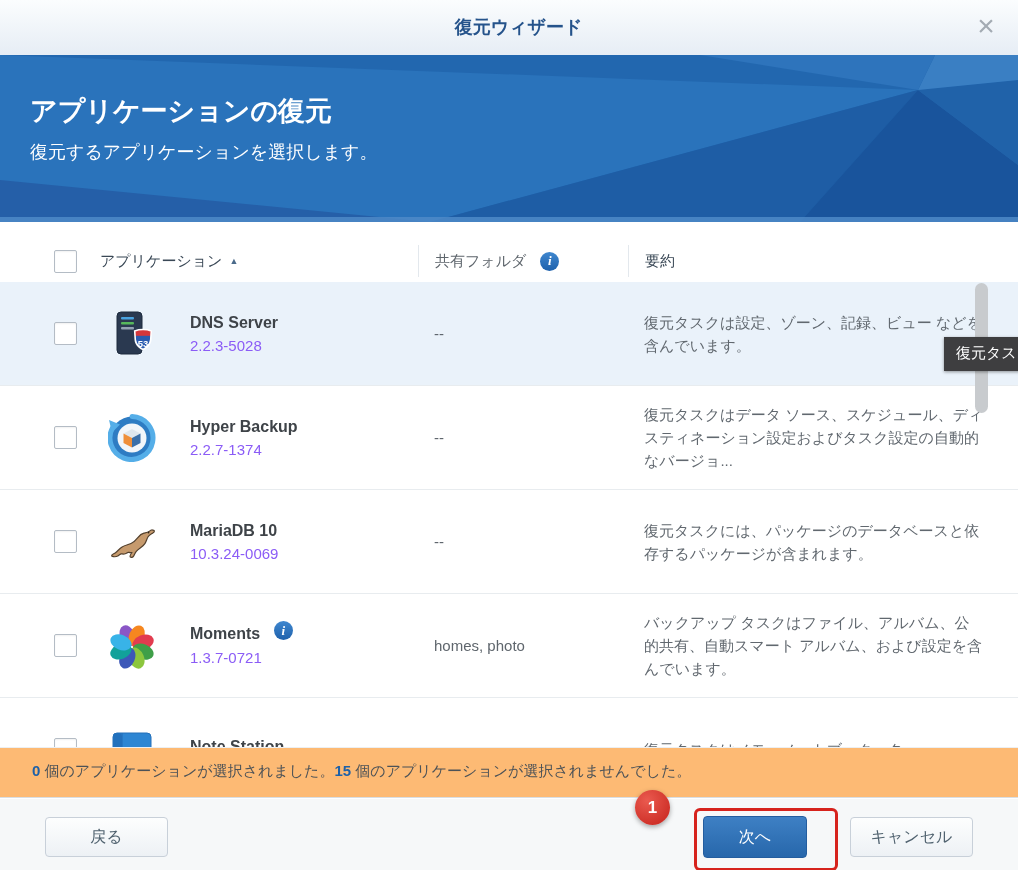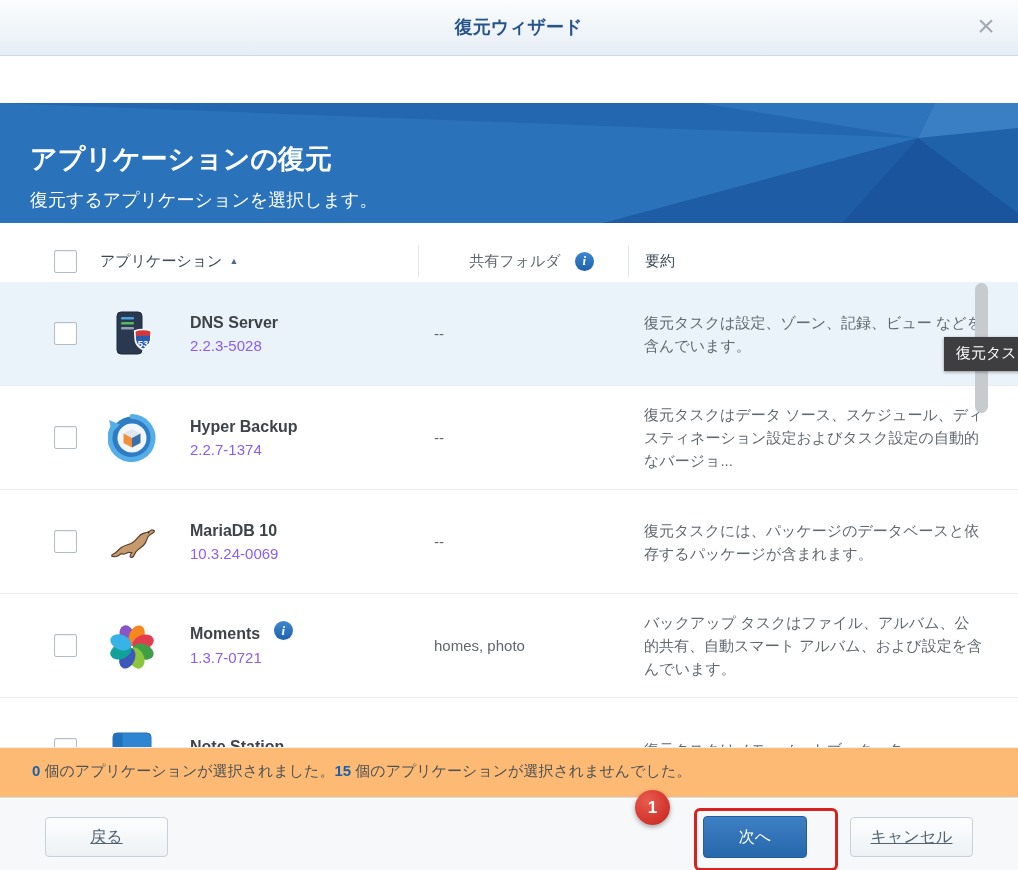--- a/index.html
+++ b/index.html
@@ -8,42 +8,42 @@
     font-family:"Liberation Sans",sans-serif;outline:1px solid #c9d2da;
   }
   
   .titlebar{position:absolute;top:0;left:0;right:0;height:55px;
     background:linear-gradient(#fbfdfe,#e6edf5);border-bottom:1px solid #d0dae4;}
   .dlg-title{position:absolute;left:0;right:0;top:15px;text-align:center;
     font-size:18px;font-weight:bold;color:#25538b;margin-left:19px;}
   .close{position:absolute;right:16px;top:8px;width:32px;height:36px;line-height:36px;
     text-align:center;font-size:30px;font-weight:300;color:#a3abb3;cursor:pointer;}
   
-  .banner{position:absolute;top:55px;left:0;right:0;height:120px;overflow:hidden;margin-top:48px;}
+  .banner{position:absolute;top:55px;left:0;right:0;height:167px;overflow:hidden;}
   .banner svg{position:absolute;top:0;left:0;}
   .banner-title{position:absolute;left:30px;top:38px;font-size:27px;font-weight:bold;color:#fff;}
   .banner-sub{position:absolute;left:30px;top:85px;font-size:18px;color:#fff;}
   
   .thead,.row{display:grid;grid-template-columns:70px 318px 210px 1fr;padding-left:30px;}
   .thead{position:absolute;top:240px;left:0;right:14px;height:42px;
     border-bottom:1px solid #dde2e8;align-items:center;font-size:15px;color:#3a4856;}
   .thead .cell{display:flex;align-items:center;height:32px;}
   .thead .c-shared,.thead .c-sum{border-left:1px solid #e3e8ed;padding-left:16px;}
   .sort{font-size:9px;color:#4a6a8a;margin-left:7px;}
   .checkbox{display:inline-block;width:21px;height:21px;background:#fff;
     border:1px solid #b4bcc5;border-radius:2px;box-shadow:inset 0 1px 2px rgba(0,0,0,.06);cursor:pointer;}
   .c-check{display:flex;justify-content:center;}
   .tbody{position:absolute;top:282px;left:0;right:0;height:465px;overflow:hidden;}
   .row{height:103px;border-bottom:1px solid #e8ecef;align-items:center;background:#fff;}
   .row.selected{background:#eaf2fa;}
   .c-app{display:flex;align-items:center;}
   .app-icon{width:48px;height:48px;margin-left:8px;margin-right:34px;flex:0 0 48px;}
   .app-name{font-size:16px;font-weight:bold;color:#3e4348;}
   .app-version{font-size:15px;color:#8b5cf6;margin-top:5px;}
-  .c-shared{font-size:15px;color:#5f666d;padding-left:16px;justify-content:center;}
+  .c-shared{font-size:15px;color:#5f666d;padding-left:16px;}
   .c-sum{padding-left:16px;padding-right:28px;}
   .sum-text{display:block;font-size:15px;line-height:23px;color:#61686f;max-width:340px;}
   .info-badge{display:inline-flex;align-items:center;justify-content:center;
     width:19px;height:19px;border-radius:50%;background:linear-gradient(#3f87cf,#1e61ac);
     color:#fff;font-family:"Liberation Serif",serif;font-style:italic;font-weight:bold;
     font-size:13px;cursor:pointer;}
   .thead .info-badge{margin-left:14px;}
   .row-info{margin-left:9px;transform:translateY(-4px);}
   
   .scroll-thumb{position:absolute;left:975px;top:283px;width:13px;height:130px;
@@ -52,21 +52,21 @@
   .tooltip{position:absolute;left:944px;top:337px;z-index:6;background:#3e3e40;color:#fff;
     font-size:15px;padding:7px 14px 8px 12px;white-space:nowrap;box-shadow:0 1px 3px rgba(0,0,0,.4);}
   
   .statusbar{position:absolute;top:747px;left:0;right:0;height:51px;background:#fdba74;
     border-top:1px solid #eceff2;border-bottom:1px solid #d9dee3;
     font-size:15px;color:#4c5257;padding:14px 0 8px 32px;box-sizing:border-box;}
   .statusbar .num{color:#1e61a8;font-weight:bold;}
   .buttonbar{position:absolute;top:799px;left:0;right:0;bottom:0;background:#f6f8f9;}
   .btn{position:absolute;border-radius:4px;font-family:"Liberation Sans",sans-serif;
     font-size:16px;cursor:pointer;}
-  .btn.light{background:linear-gradient(#fdfefe,#edf1f5);border:1px solid #c8d0d9;color:#50626f;text-decoration:underline;}
+  .btn.light{background:linear-gradient(#fdfefe,#edf1f5);border:1px solid #c8d0d9;color:#50626f;}
   .btn.back{left:45px;top:18px;width:123px;height:40px;}
   .btn.cancel{left:850px;top:18px;width:123px;height:40px;}
   .btn.primary{left:703px;top:17px;width:104px;height:42px;
     background:linear-gradient(#3e80c4,#2767ab);border:1px solid #235d9f;color:#fff;}
   .annot-rect{position:absolute;left:694px;top:9px;width:138px;height:57px;
     border:3px solid #d6231d;border-radius:6px;pointer-events:none;z-index:3;}
   .annot-circle{position:absolute;left:635px;top:-9px;width:35px;height:35px;border-radius:50%;
     background:radial-gradient(circle at 35% 30%,#ea5a4f,#c5221b);box-shadow:0 2px 5px rgba(0,0,0,.35);
     color:#fff;font-size:17px;font-weight:bold;display:flex;align-items:center;justify-content:center;z-index:4;}
 </style>

